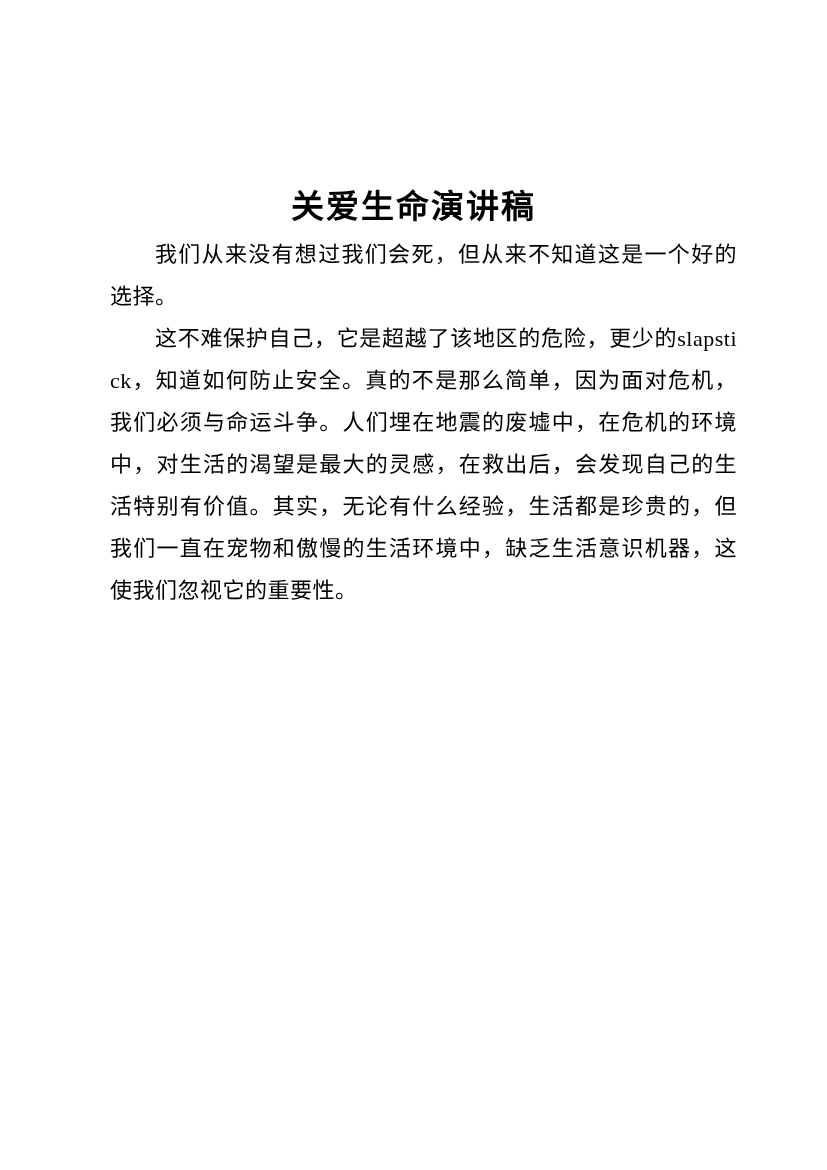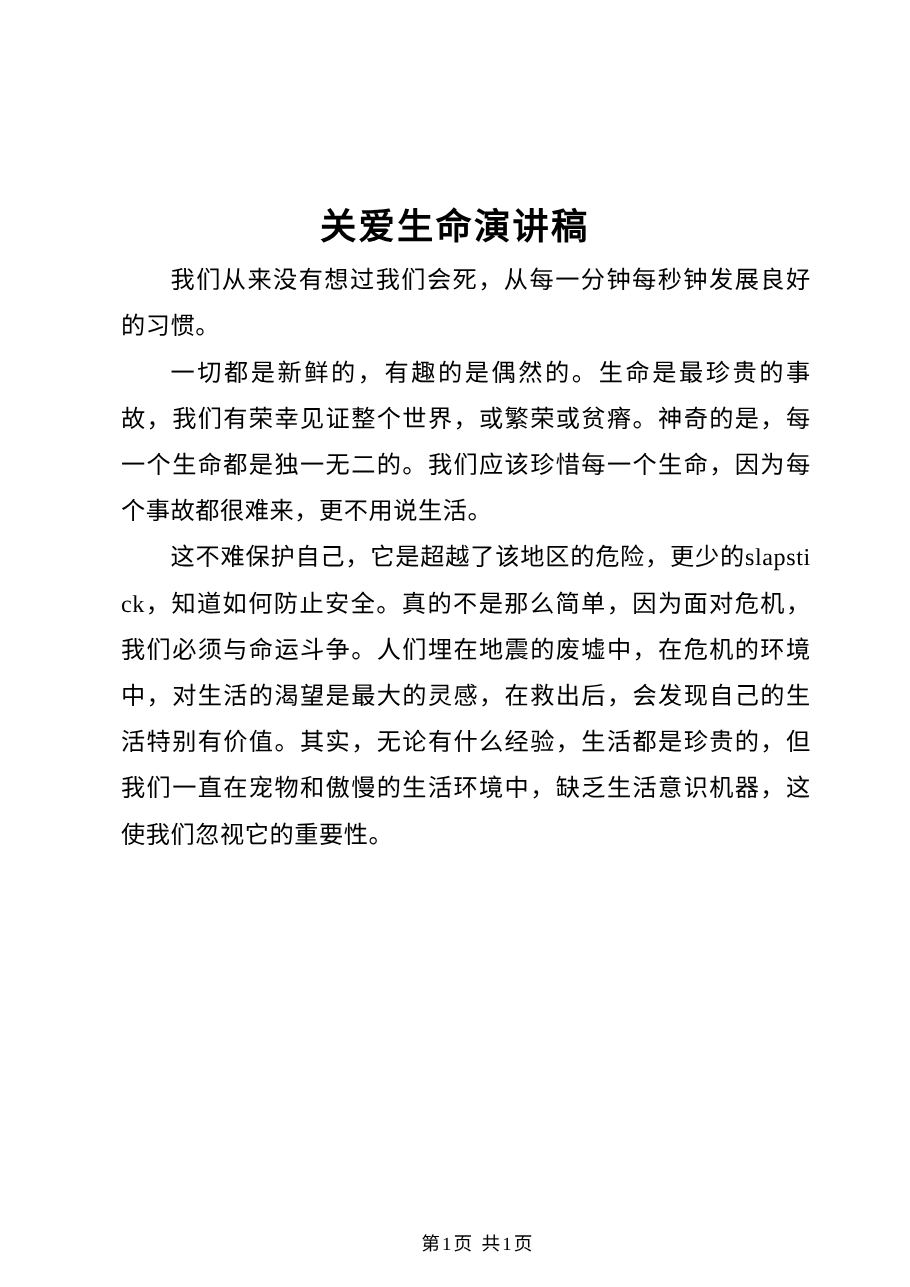--- a/index.html
+++ b/index.html
@@ -59,20 +59,18 @@
   }
 </style>
 </head>
 <body>
 
 <div class="page">
 
   <h1 class="doc-title">关爱生命演讲稿</h1>
 
   <div class="doc-body">
-    <p class="para">我们从来没有想过我们会死，从每一分钟每秒钟发展良好的习惯。</p>
-    <p class="para">一切都是新鲜的，有趣的是偶然的。生命是最珍贵的事故，我们有荣幸见证整个世界，或繁荣或贫瘠。神奇的是，每一个生命都是独一无二的。我们应该珍惜每一个生命，因为每个事故都很难来，更不用说生活。</p>
+    <p class="para">我们从来没有想过我们会死，但从来不知道这是一个好的选择。</p>
     <p class="para">这不难保护自己，它是超越了该地区的危险，更少的slapstick，知道如何防止安全。真的不是那么简单，因为面对危机，我们必须与命运斗争。人们埋在地震的废墟中，在危机的环境中，对生活的渴望是最大的灵感，在救出后，会发现自己的生活特别有价值。其实，无论有什么经验，生活都是珍贵的，但我们一直在宠物和傲慢的生活环境中，缺乏生活意识机器，这使我们忽视它的重要性。</p>
   </div>
 
-  <div class="doc-footer">第1页 共1页</div>
 
 </div>
 
 </body></html>

